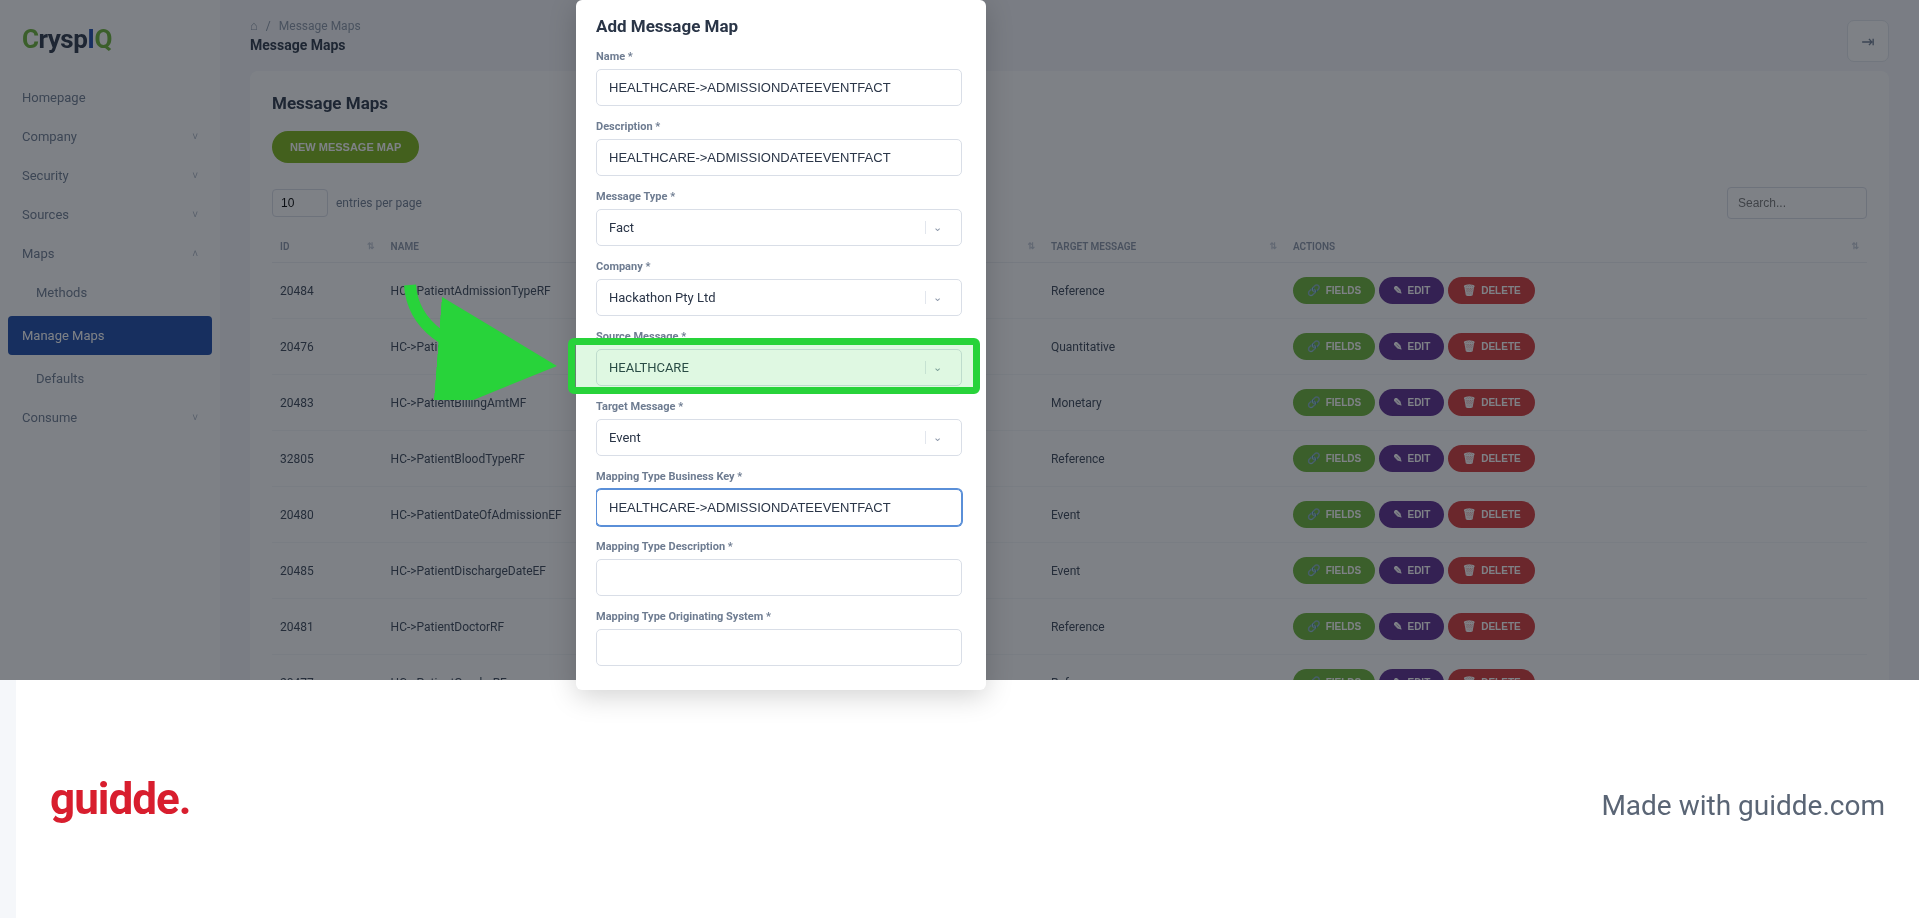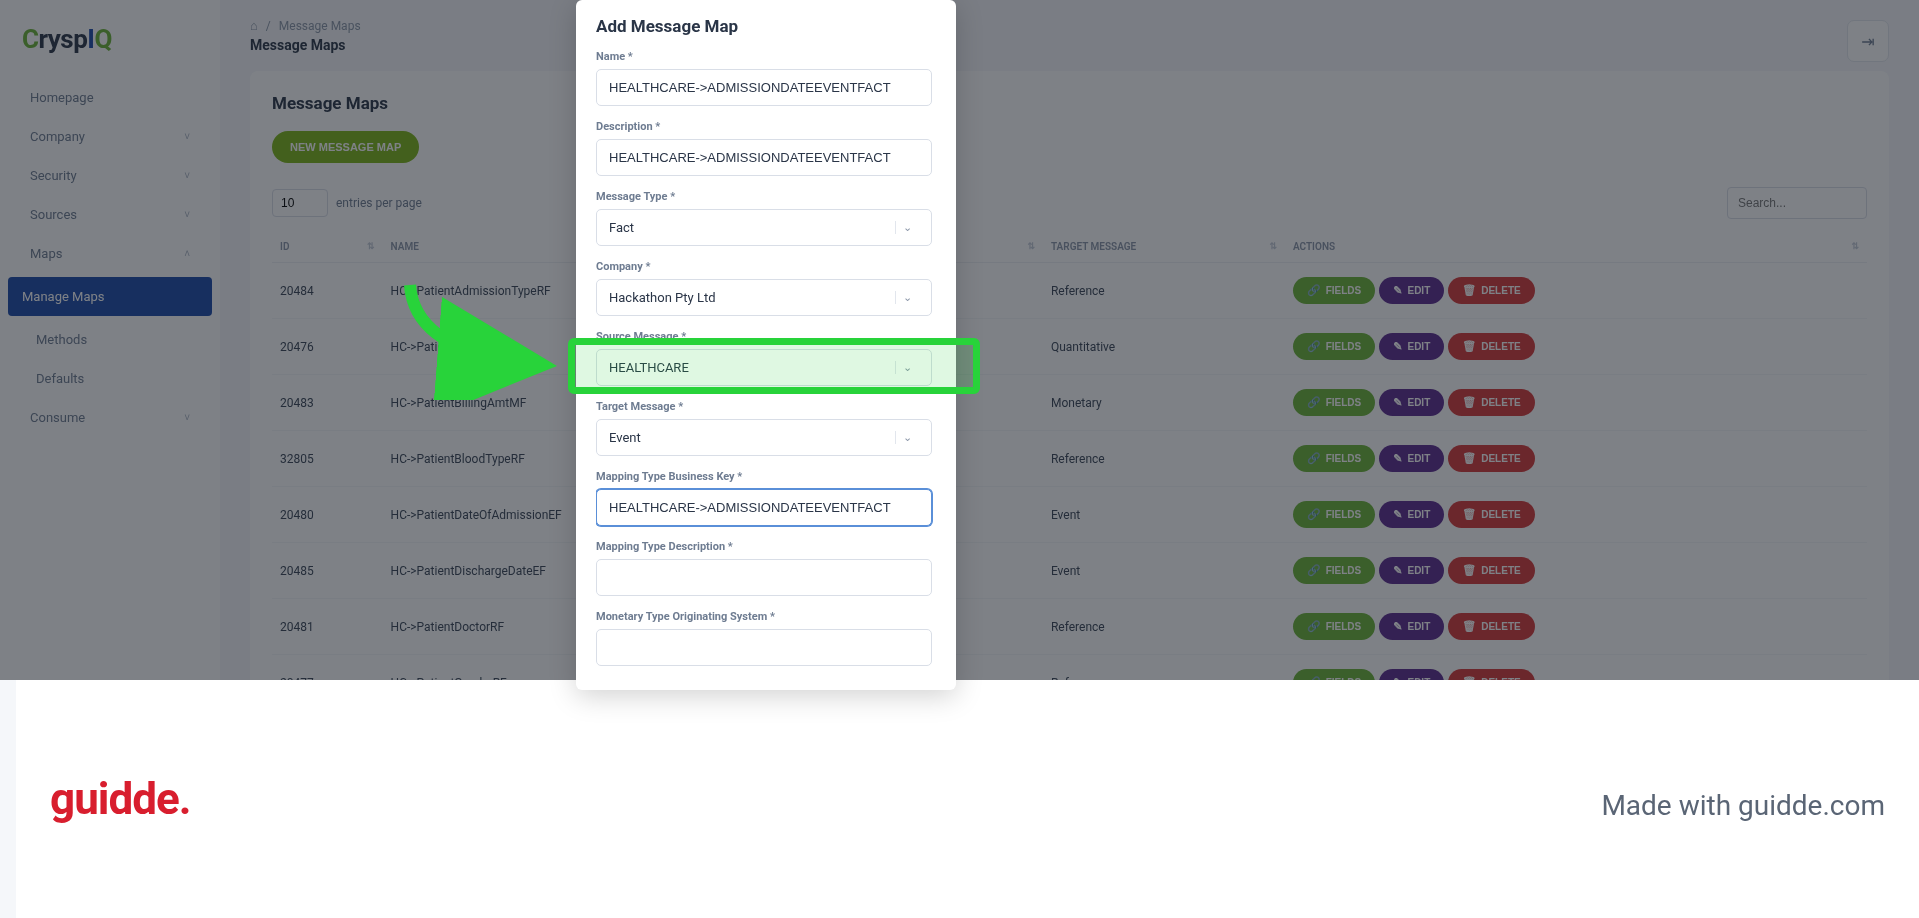--- a/index.html
+++ b/index.html
@@ -24,21 +24,21 @@
 .logo {
   font-size: 26px;
   font-weight: 700;
   color: #2a3547;
   padding: 0 22px 24px;
   letter-spacing: -0.5px;
 }
 .logo .accent { color: #6bb336; }
 .logo .q { color: #1b4aa8; }
 .nav-item {
-  padding: 12px 30px;
+  padding: 12px 22px;
   font-size: 13px;
   color: #6e7c91;
   cursor: pointer;
   display: flex;
   justify-content: space-between;
   align-items: center;
 }
 .nav-item.active {
   background: #1b4aa8;
   color: #fff;
@@ -161,21 +161,21 @@
 .action-btn.fields { background: #6bb336; }
 .action-btn.edit { background: #5b2a8f; }
 .action-btn.delete { background: #d63939; }
 .action-btn .ico { font-size: 11px; }
 
 
 .modal {
   position: absolute;
   left: 576px;
   top: 0;
-  width: 380px;
+  width: 410px;
   background: #fff;
   border-radius: 6px;
   box-shadow: 0 6px 28px rgba(0,0,0,0.18);
   padding: 16px 20px 10px;
   z-index: 20;
 }
 .modal h2 {
   font-size: 17px;
   font-weight: 700;
   color: #2a3547;
@@ -299,25 +299,25 @@
           <span class="chev">˅</span>
         </div>
         <div class="nav-item">
           <span>Sources</span>
           <span class="chev">˅</span>
         </div>
         <div class="nav-item">
           <span>Maps</span>
           <span class="chev">˄</span>
         </div>
+        <div class="nav-item" style="padding-left: 36px;">
+          <span>Methods</span>
+        </div>
         <div class="nav-item active">
           <span>Manage Maps</span>
-        </div>
-        <div class="nav-item" style="padding-left: 36px;">
-          <span>Methods</span>
         </div>
         <div class="nav-item" style="padding-left: 36px;">
           <span>Defaults</span>
         </div>
         <div class="nav-item">
           <span>Consume</span>
           <span class="chev">˅</span>
         </div>
       </div>
   </div>
@@ -460,21 +460,21 @@
     </div>
     <div class="form-group">
       <label class="form-label">Mapping Type Business Key *</label>
       <input class="form-input focused" value="HEALTHCARE-&gt;ADMISSIONDATEEVENTFACT" style="">
     </div>
     <div class="form-group">
       <label class="form-label">Mapping Type Description *</label>
       <input class="form-input" style="">
     </div>
     <div class="form-group">
-      <label class="form-label">Monetary Type Originating System *</label>
+      <label class="form-label">Mapping Type Originating System *</label>
       <input class="form-input" style="">
     </div>
 
   </div>
 </div>
 
 <div class="highlight-box"></div>
 <svg class="arrow-svg" width="200" height="130">
   <defs>
     <marker id="ah" markerWidth="12" markerHeight="12" refX="9" refY="5" orient="auto">

